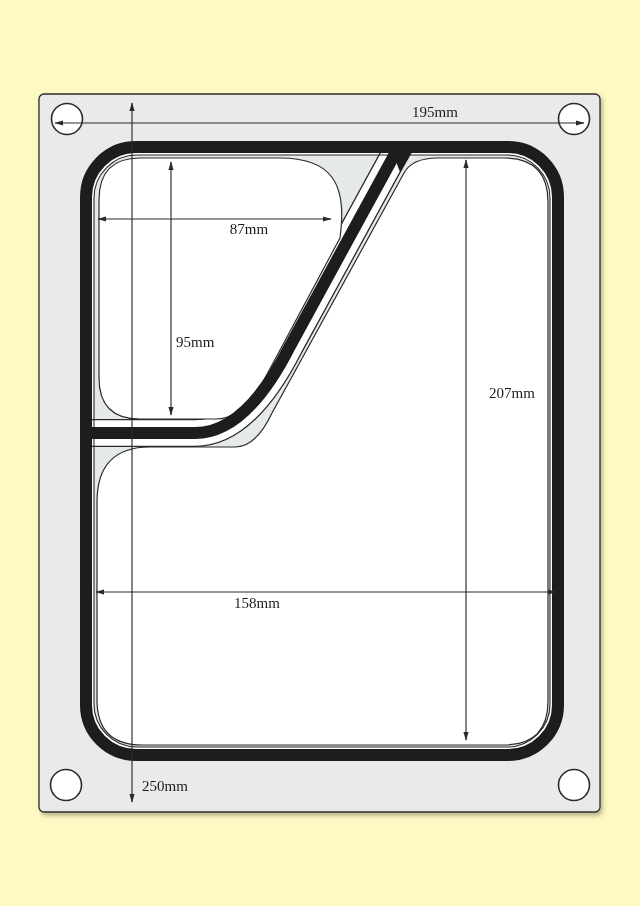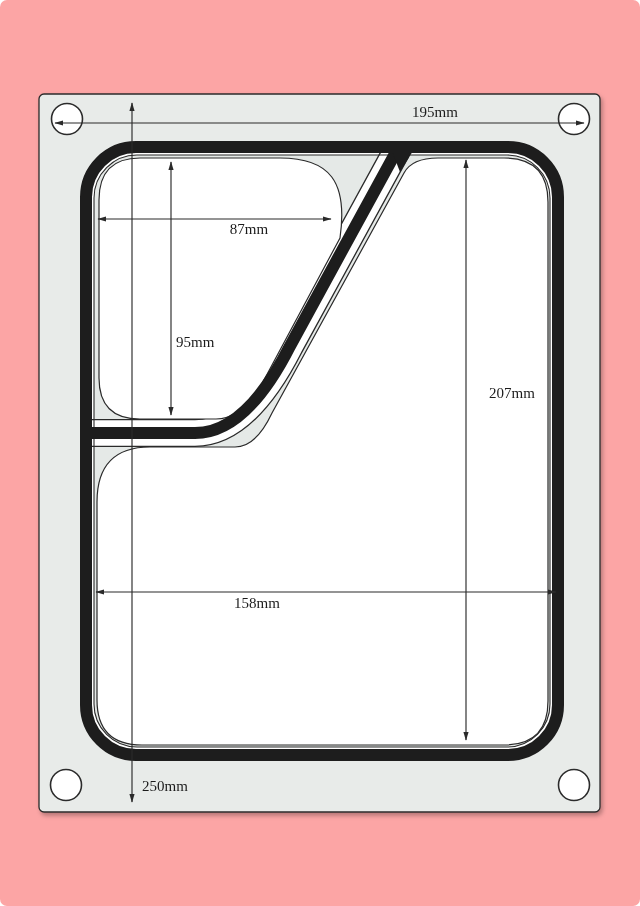--- a/index.html
+++ b/index.html
@@ -1,17 +1,17 @@
 <!DOCTYPE html>
 <html><head>
 <meta charset="utf-8">
 <style>
   html,body{margin:0;padding:0;background:#ffffff;}
-  .canvas{position:relative;width:640px;height:906px;background:#fca5a5;overflow:hidden;
-          font-family:"Liberation Serif", serif;border-radius:7px;}
+  .canvas{position:relative;width:640px;height:906px;background:#fef9c3;overflow:hidden;
+          font-family:"Liberation Serif", serif;}
   svg{display:block;}
   text.dim-label{font-family:"Liberation Serif", serif;font-size:15px;fill:#1b1b1b;}
 </style>
 </head>
 <body>
 
 <div class="canvas">
 <svg width="640" height="906" viewBox="0 0 640 906">
   <defs>
     <marker id="ah" viewBox="0 0 10 6" refX="9.3" refY="3" markerWidth="9" markerHeight="6" orient="auto-start-reverse" markerUnits="userSpaceOnUse">

